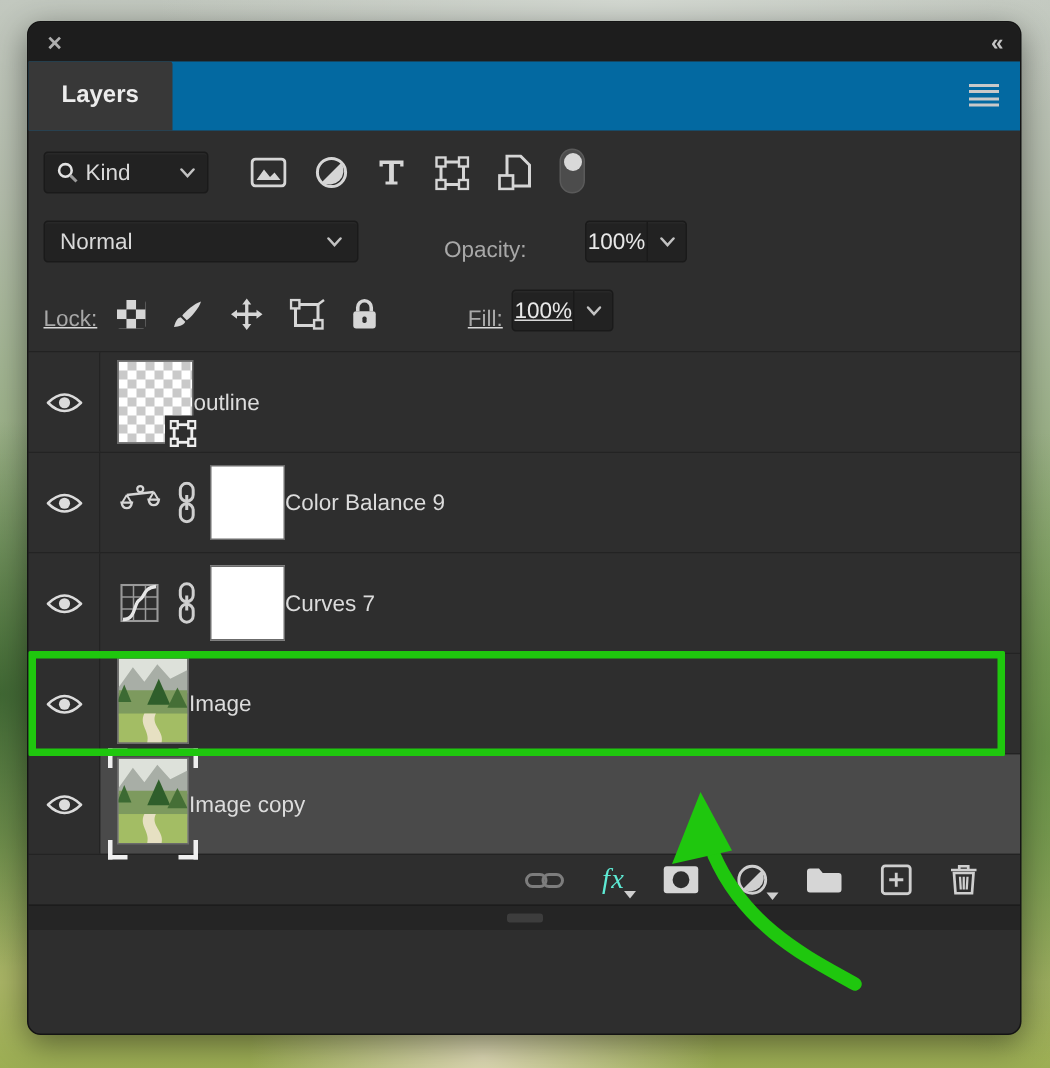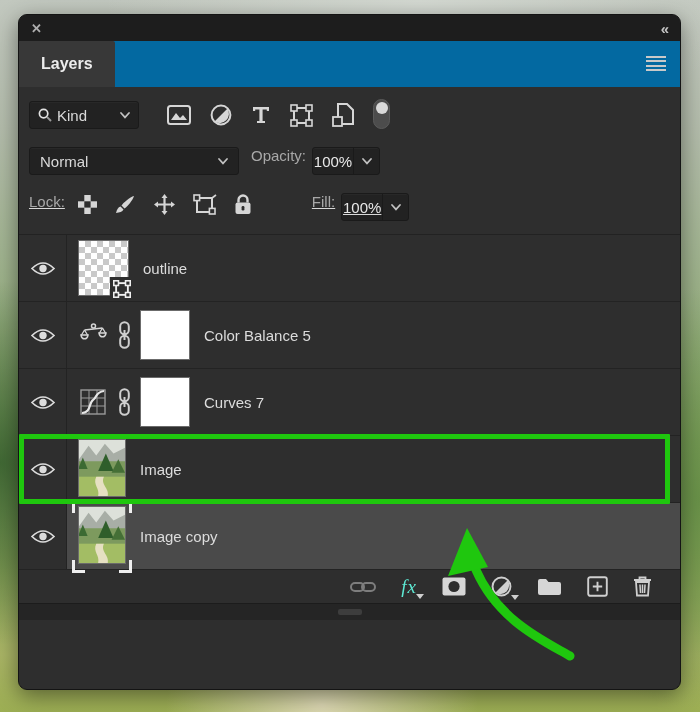--- a/index.html
+++ b/index.html
@@ -34,54 +34,54 @@
   .tab{
     background:#383838; padding:0 22px; display:flex; align-items:center;
     font-size:16px; font-weight:bold; color:#ececec; border-top-right-radius:2px;
   }
   .menu-icon{ position:absolute; right:14px; top:15px; width:20px; height:15px;
     display:flex; flex-direction:column; justify-content:space-between;}
   .menu-icon span{ height:2px; background:#c9c9c9; }
 
   
   .controls{ padding:14px 10px 0 10px; }
-  .row{ display:flex; align-items:flex-start; }
+  .row{ display:flex; align-items:flex-end; }
   .field{
     background:#222222; border:1px solid #1a1a1a; border-radius:3px; height:28px;
     display:flex; align-items:center; color:#d9d9d9;
     box-shadow:inset 0 1px 0 rgba(255,255,255,.03);
   }
   .kind-select{ width:110px; padding:0 8px; justify-content:space-between; }
   .kind-left{ display:flex; align-items:center; gap:5px; }
   .chev{ width:10px; height:7px; flex:0 0 auto;}
   .filter-icons{ display:flex; align-items:center; gap:19px; margin-left:28px; }
   .ficon{ color:#d6d6d6; display:flex; align-items:center; }
   .toggle-pill{ width:17px; height:30px; background:#4c4c4c; border:1px solid #5a5a5a;
     border-radius:9px; position:relative; margin-top:-2px;}
   .toggle-pill::before{ content:""; position:absolute; left:1.5px; top:1.5px; width:12px; height:12px;
     border-radius:50%; background:#d9d9d9;}
-  .blend-row{ margin-top:18px; }
+  .blend-row{ margin-top:18px;gap:33px; }
   .blend-select{ width:210px; padding:0 10px; justify-content:space-between; }
-  .dim-label{ color:#a8a8a8; margin-left:12px; }
+  .dim-label{ color:#a8a8a8; margin-left:24px; }
   .num-field{ width:68px; margin-left:6px; padding:0; }
   .num-field .val{ flex:1; text-align:center; color:#e8e8e8; }
   .num-field .chevbox{ width:26px; height:100%; border-left:1px solid #1a1a1a;
     display:flex; align-items:center; justify-content:center; }
   .lock-row{ margin-top:18px;text-decoration:underline; }
   .lock-icons{ display:flex; align-items:center; gap:17px; margin-left:12px; color:#d6d6d6;}
   .lock-row .dim-label.fill{ margin-left:60px; }
 
   
   .layers-list{ margin-top:13px; border-top:1px solid #222222; }
   .layer-row{ height:67px; border-bottom:1px solid #232323; display:flex; position:relative; }
   .eye-cell{ width:48px; flex:0 0 auto; border-right:1px solid #232323;
     display:flex; align-items:center; justify-content:center; background:#2e2e2e;}
   .row-body{ flex:1; display:flex; align-items:center; padding-left:11px; background:#2e2e2e;}
   .layer-row.selected .row-body{ background:#4a4a4a; }
-  .layer-name{ margin-left:14px; color:#dcdcdc; }
+  .layer-name{ margin-left:0; color:#dcdcdc; }
   .thumb{ border:1px solid #6b6b6b; }
   .thumb.checker{
     width:51px; height:56px; position:relative;
     background:
       conic-gradient(#c9c9c9 25%, #ffffff 0 50%, #c9c9c9 0 75%, #ffffff 0) 0 0 / 12px 12px;
   }
   .shape-badge{ position:absolute; right:-6px; bottom:-6px; width:24px; height:24px;
     background:#2e2e2e; display:flex; align-items:center; justify-content:center;}
   .thumb.white{ width:50px; height:50px; background:#ffffff; }
   .thumb.photo{ width:48px; height:58px; }
@@ -281,21 +281,21 @@
             </svg>
         </span>
         <span class="chain">
           <svg width="13" height="28" viewBox="0 0 13 28">
               <rect x="2.2" y="1.2" width="8.6" height="12" rx="4.3" fill="none" stroke="#cfcfcf" stroke-width="2"></rect>
               <rect x="2.2" y="14.8" width="8.6" height="12" rx="4.3" fill="none" stroke="#cfcfcf" stroke-width="2"></rect>
               <line x1="6.5" y1="9" x2="6.5" y2="19" stroke="#cfcfcf" stroke-width="2"></line>
             </svg>
         </span>
         <span class="thumb white"></span>
-        <span class="layer-name">Color Balance 5</span>
+        <span class="layer-name">Color Balance 9</span>
       </div>
     </div>
 
     <div class="layer-row">
       <div class="eye-cell">
         <svg width="24" height="15" viewBox="0 0 24 15">
             <path d="M1 7.5 Q12 -3.5 23 7.5 Q12 18.5 1 7.5 Z" fill="none" stroke="#dcdcdc" stroke-width="1.7"></path>
             <circle cx="12" cy="7.5" r="3.7" fill="#dcdcdc"></circle>
           </svg>
       </div>

